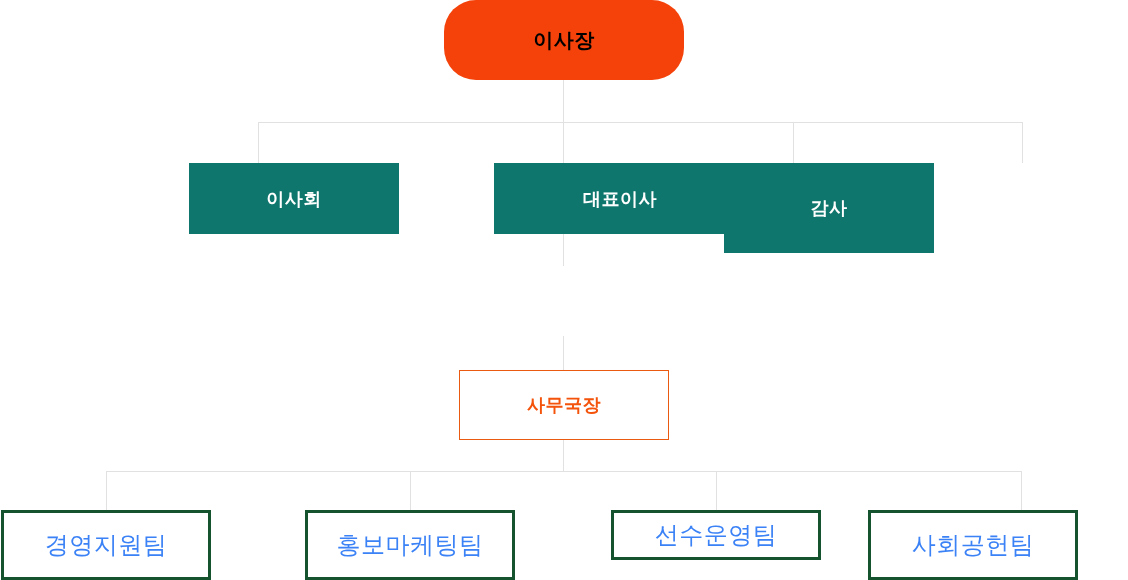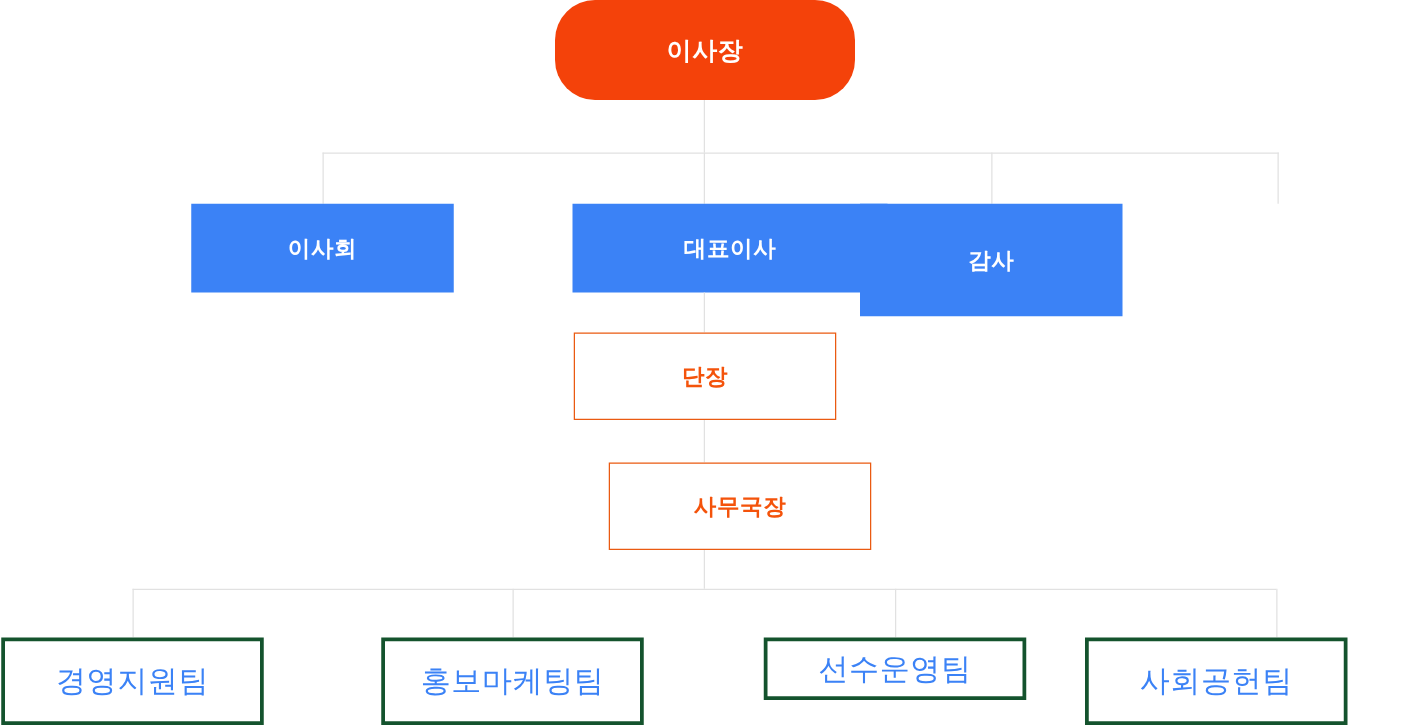--- a/index.html
+++ b/index.html
@@ -19,30 +19,31 @@
     position: absolute;
     box-sizing: border-box;
     display: flex;
     align-items: center;
     justify-content: center;
     text-align: center;
     letter-spacing: 0.5px;
   }
   .node-chairman {
     background: #f4420a;
-    color: #ffffff;
+    color: #000000;
     font-size: 20px;
     font-weight: bold;
     border-radius: 32px;
   }
   .node-exec {
-    background: #3b82f6;
+    background: #0f766e;
     color: #ffffff;
     font-size: 18px;
     font-weight: bold;
+    margin-left: 36px;
   }
   .node-mid {
     background: #ffffff;
     border: 1px solid #ea5a11;
     color: #f4530b;
     font-size: 18px;
     font-weight: bold;
   }
   .node-team {
     background: #ffffff;
@@ -73,25 +74,24 @@
   <div class="line line-v" style="left:563px; top:122px; height:41px;"></div>
   <div class="line line-v" style="left:793px; top:122px; height:41px;"></div>
   <div class="line line-v" style="left:1022px; top:122px; height:41px;"></div>
 
   <div class="node node-exec" style="left:153px; top:163px; width:210px; height:71px;">이사회</div>
   <div class="node node-exec" style="left:458px; top:163px; width:252px; height:71px;">대표이사</div>
   <div class="node node-exec" style="left:688px; top:163px; width:210px; height:90px;">감사</div>
 
   <div class="line line-v" style="left:563px; top:234px; height:32px;"></div>
 
-  <div class="node node-mid" style="left:459px; top:266px; width:210px; height:70px;">단장</div>
 
   <div class="line line-v" style="left:563px; top:336px; height:34px;"></div>
 
-  <div class="node node-mid" style="left:459px; top:370px; width:210px; height:70px;margin-left:28px;">사무국장</div>
+  <div class="node node-mid" style="left:459px; top:370px; width:210px; height:70px;">사무국장</div>
 
   <div class="line line-v" style="left:563px; top:440px; height:31px;"></div>
   <div class="line line-h" style="left:106px; top:471px; width:915px;"></div>
   <div class="line line-v" style="left:106px; top:471px; height:39px;"></div>
   <div class="line line-v" style="left:410px; top:471px; height:39px;"></div>
   <div class="line line-v" style="left:716px; top:471px; height:39px;"></div>
   <div class="line line-v" style="left:1021px; top:471px; height:39px;"></div>
 
   <div class="node node-team" style="left:1px; top:510px; width:210px; height:70px;">경영지원팀</div>
   <div class="node node-team" style="left:305px; top:510px; width:210px; height:70px;text-align:center;">홍보마케팅팀</div>

